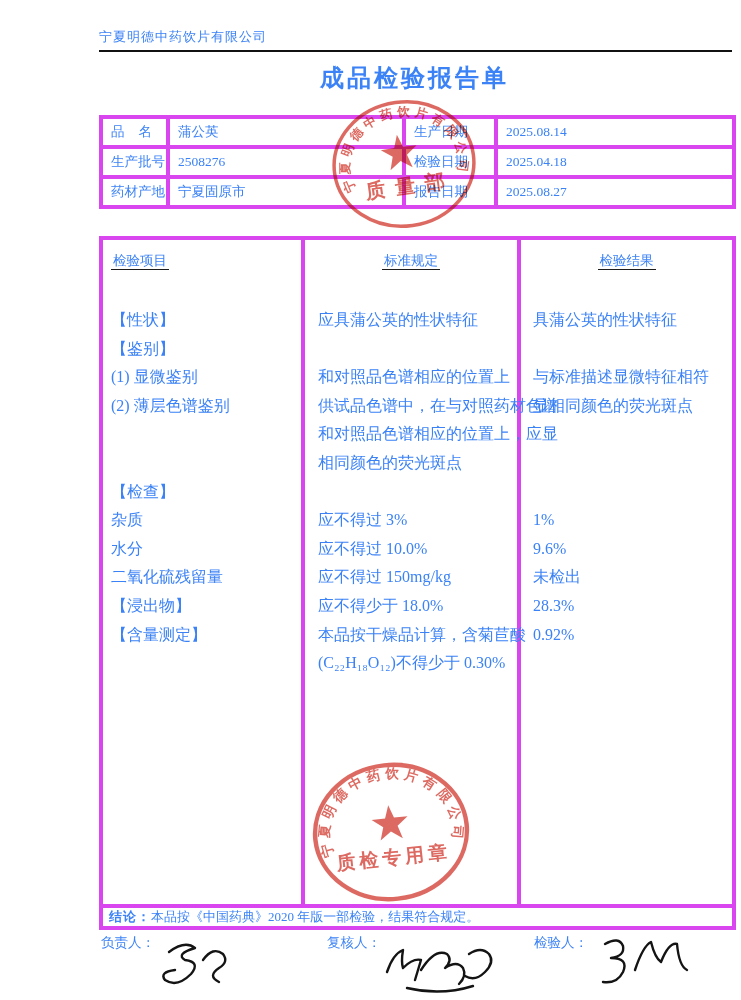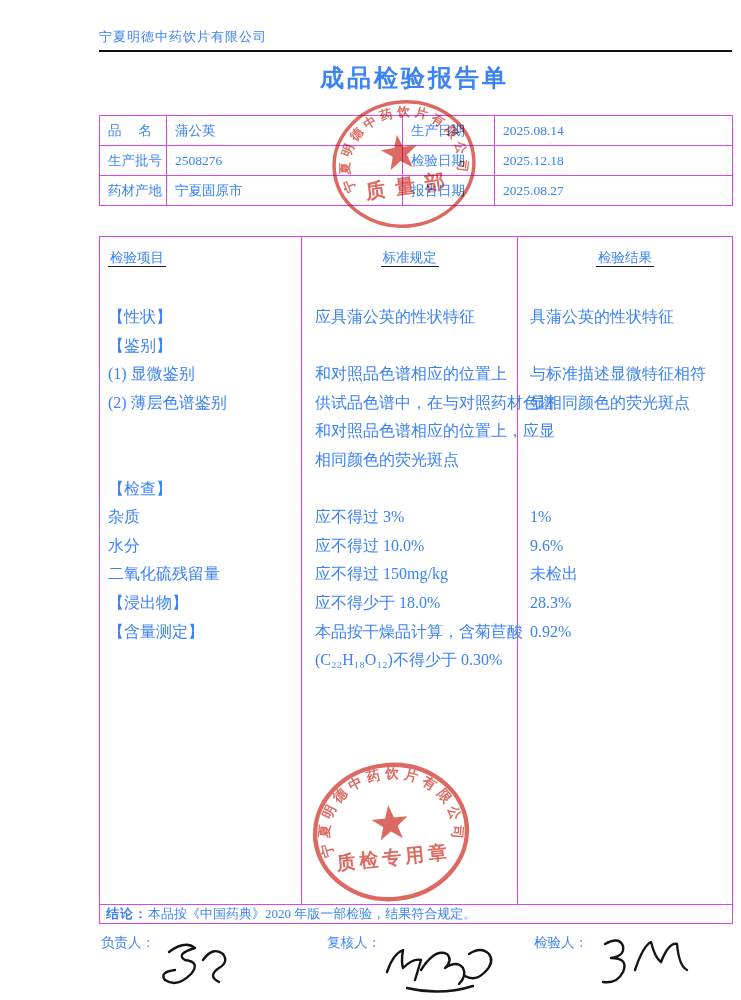--- a/index.html
+++ b/index.html
@@ -5,21 +5,21 @@
   * { margin:0; padding:0; box-sizing:border-box; }
   body { background:#ffffff; }
   .page { position:relative; width:741px; height:1000px; background:#fff;
           font-family:"Liberation Serif","DejaVu Serif",serif; color:#3b82f6; overflow:hidden;margin-left:44px; }
   .hdr-company { position:absolute; left:55px; top:28px; font-size:13px; letter-spacing:1px; }
   .hdr-code { position:absolute; right:53px; top:28px; font-size:13px; font-weight:bold; }
   .hdr-rule { position:absolute; left:55px; top:50px; width:633px; height:2px; background:#111; }
   .title { position:absolute; left:0; top:62px; width:741px; text-align:center;
            font-size:24px; font-weight:bold; letter-spacing:3px; }
   table { border-collapse:collapse; table-layout:fixed; }
-  td { border:1px solid #d946ef; font-size:13.5px; vertical-align:middle; }
+  td { border:4px solid #d946ef; font-size:13.5px; vertical-align:middle; }
   .info-table { position:absolute; left:55px; top:115px; width:633px; }
   .info-table td { height:30px; padding-left:8px; }
   .lbl-justify { text-align:justify; text-align-last:justify; padding-right:14px; }
   .insp-table { position:absolute; left:55px; top:236px; width:633px; }
   .insp-table td.body-cell { vertical-align:top; padding:12px 0 0 0; height:668px; }
   .col-head { display:block; font-size:13.5px; }
   .col-head .u { border-bottom:1px solid #1c1c1c; padding:0 2px 1px 2px; }
   .col-head.left { padding-left:8px; text-align:left; }
   .col-head.center { text-align:center; }
   .lines { margin-top:36px; }
@@ -59,21 +59,21 @@
         <tr>
       <td class="lbl-justify">品名</td>
       <td>蒲公英</td>
       <td>生产日期</td>
       <td>2025.08.14</td>
     </tr>
     <tr>
       <td>生产批号</td>
       <td>2508276</td>
       <td>检验日期</td>
-      <td>2025.12.18</td>
+      <td>2025.04.18</td>
     </tr>
     <tr>
       <td>药材产地</td>
       <td>宁夏固原市</td>
       <td>报告日期</td>
       <td>2025.08.27</td>
     </tr>
   </tbody>
     </table>
 

